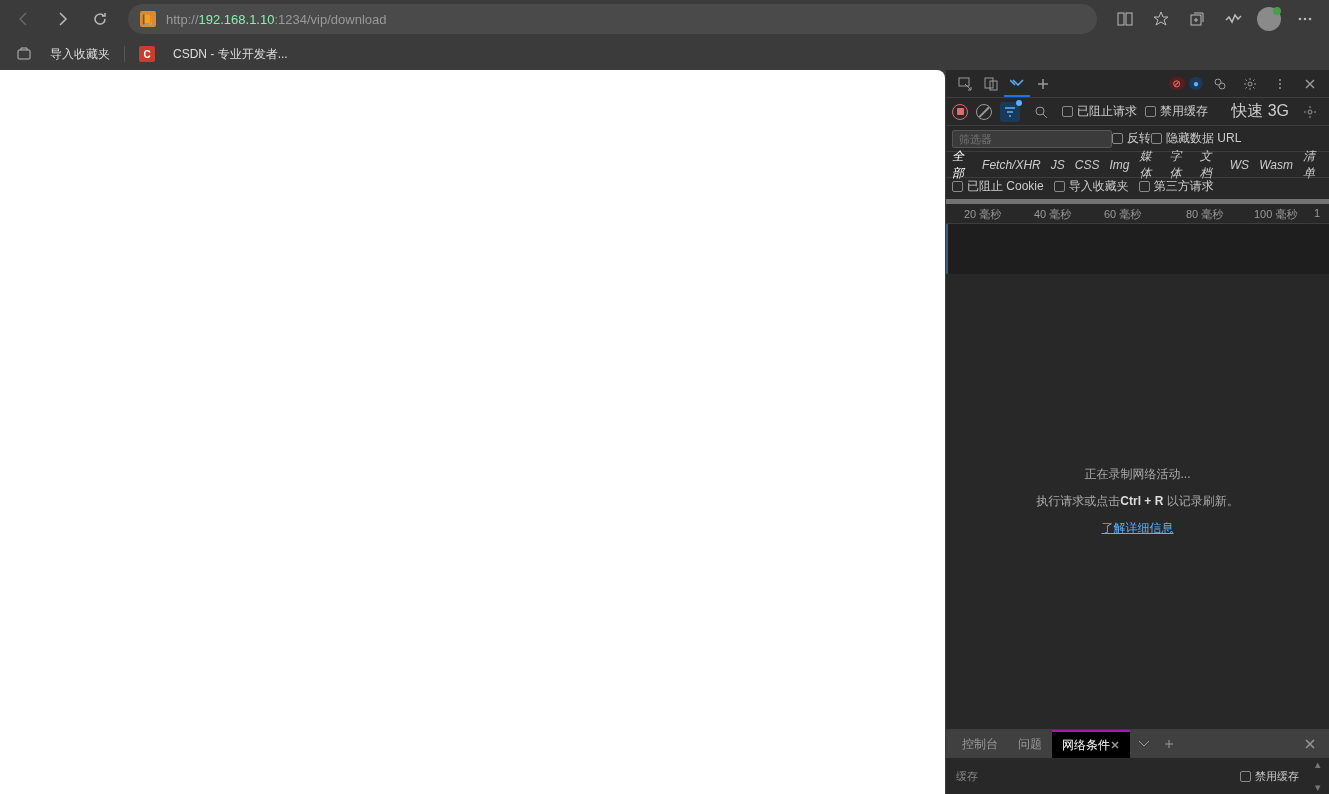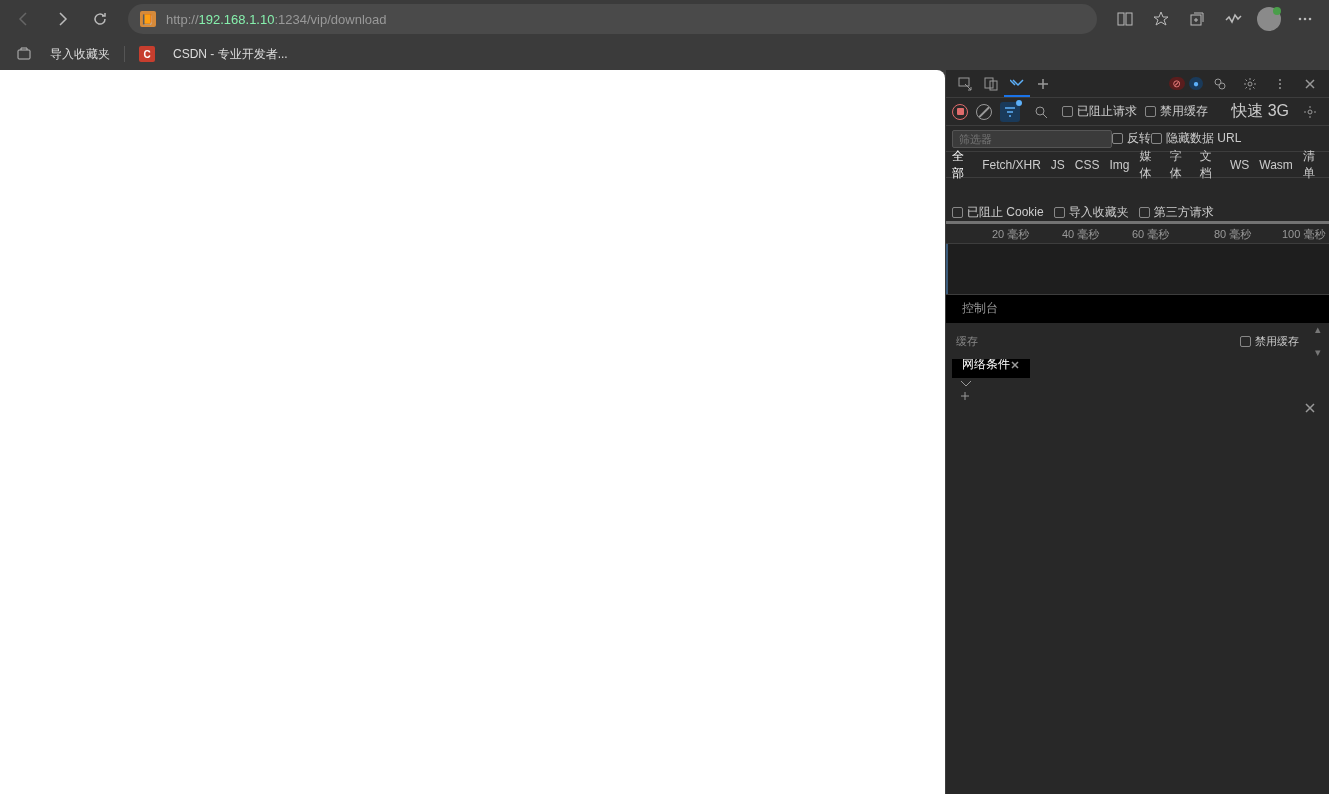--- a/index.html
+++ b/index.html
@@ -287,35 +287,35 @@
 
 .type-filter {
   height: 26px;
   display: flex;
   align-items: center;
   padding: 0 6px;
   gap: 10px;
   border-bottom: 1px solid #3d3d3d;
   color: #ccc;
   font-size: 12px;
+  font-style: italic;
 }
 .type-filter .active {
   color: #fff;
   font-weight: 500;
 }
 
 
 .blocked-filter {
   height: 26px;
   display: flex;
-  align-items: flex-end;
+  align-items: flex-start;
   padding: 0 6px;
   gap: 10px;
-  border-bottom: 3px solid #737373;
-  margin-top: 20px;
+  border-bottom: 5px solid #737373;
 }
 
 
 .timeline {
   height: 70px;
   border-bottom: 1px solid #3d3d3d;
   position: relative;
   background: #282828;
 }
 .timeline-ruler {
@@ -323,21 +323,20 @@
   display: flex;
   position: relative;
   border-bottom: 1px solid #3d3d3d;
 }
 .tick {
   position: absolute;
   top: 3px;
   color: #999;
   font-size: 11px;
   white-space: nowrap;
-  margin-left: 28px;
 }
 .timeline-track {
   height: 50px;
   background: #1e1e1e;
   position: relative;
 }
 .timeline-track::before {
   content: '';
   position: absolute;
   left: 0;
@@ -360,34 +359,33 @@
 .empty-state .link { color: #5db0f9; text-decoration: underline; }
 .empty-state strong { color: #ddd; font-weight: bold; }
 
 
 .drawer {
   border-top: 1px solid #3d3d3d;
 }
 .drawer-tabs {
   height: 28px;
   display: flex;
-  align-items: flex-start;
+  align-items: center;
   padding: 0 6px;
-  background: #000000;
-  flex-direction: column;
+  background: #404040;
 }
 .drawer-tab {
   padding: 5px 10px;
   color: #999;
   font-size: 12px;
 }
 .drawer-tab.active {
   background: #000;
   color: #fff;
-  border-top: 2px solid #4d7c0f;
+  border-top: 2px solid #a21caf;
   display: flex;
   align-items: center;
 }
 .drawer-content {
   height: 36px;
   background: #282828;
   padding: 4px 10px;
   display: flex;
   align-items: center;
   justify-content: space-between;
@@ -621,20 +619,27 @@
         <span class="tick" style="left:18px">20 毫秒</span>
         <span class="tick" style="left:88px">40 毫秒</span>
         <span class="tick" style="left:158px">60 毫秒</span>
         <span class="tick" style="left:240px">80 毫秒</span>
         <span class="tick" style="left:308px">100 毫秒</span>
         <span class="tick" style="left:368px">1</span>
       </div>
       <div class="timeline-track"></div>
     </div>
 
+    <div class="empty-state">
+      <div>正在录制网络活动...</div>
+      <div>
+        <span>执行请求或点击</span><strong>Ctrl + R</strong><span> 以记录刷新。</span>
+      </div>
+      <div class="link">了解详细信息</div>
+    </div>
 
     <div class="drawer">
       <div class="drawer-tabs">
         <div class="drawer-tab">控制台</div>
         <div class="drawer-tab">问题</div>
         <div class="drawer-tab active">
           <span>网络条件</span>
           <svg width="10" height="10" viewBox="0 0 10 10">
               <path d="M2 2 L8 8 M8 2 L2 8" stroke="#999" stroke-width="1.5"></path>
             </svg>

